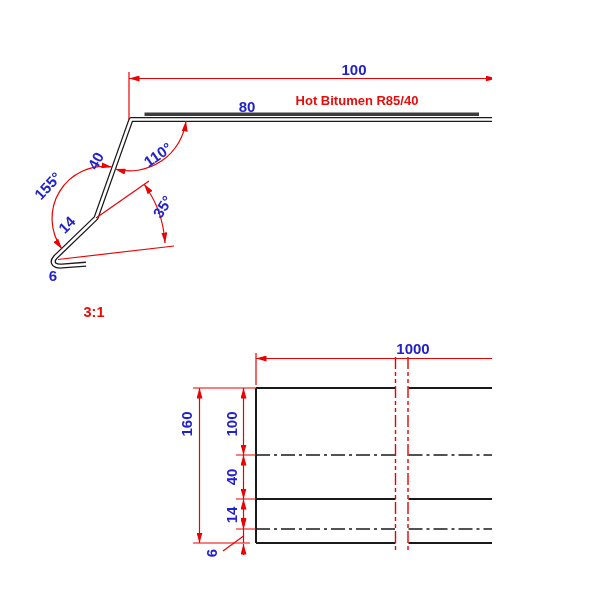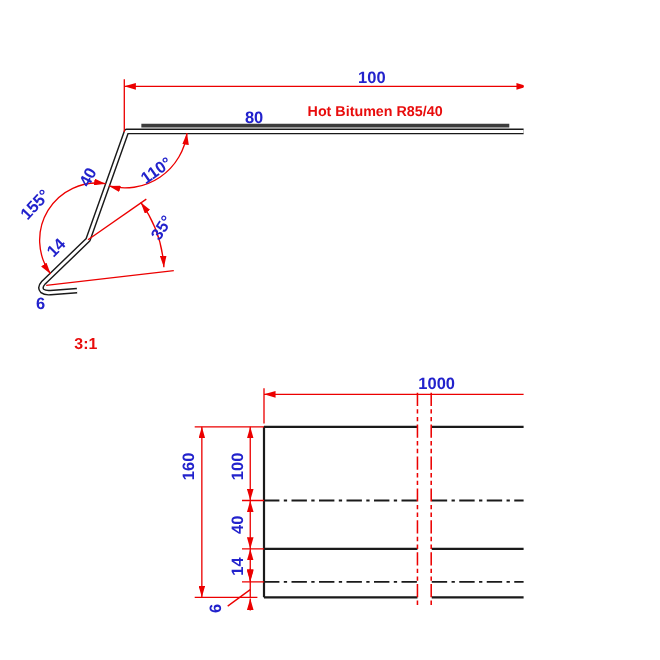--- a/index.html
+++ b/index.html
@@ -1,16 +1,16 @@
 <!DOCTYPE html>
 <html><head>
 <meta charset="utf-8">
 <style>
   html,body{margin:0;padding:0;background:#ffffff;}
-  .stage{position:relative;width:476px;height:600px;background:#ffffff;overflow:hidden;}
+  .stage{position:relative;width:476px;height:600px;background:#ffffff;overflow:hidden;margin-left:16px;}
   svg text{font-family:"Liberation Sans","DejaVu Sans",sans-serif;font-weight:bold;}
   .dimtxt{fill:#2222cc;font-size:15px;}
   .dimtxt-sm{fill:#2222cc;font-size:14px;}
   .notetxt{fill:#e80c0c;font-size:13px;}
   .scaletxt{fill:#e80c0c;font-size:14.5px;}
   .obj{stroke:#1a1a1a;fill:none;}
   .red{stroke:#ec0000;fill:none;stroke-width:1.2;}
   .dashdot{stroke-dasharray:14 4 3 4;}
   .phantom{stroke-dasharray:12 3 4 3 4 3;stroke-width:1.4;}
 </style>

